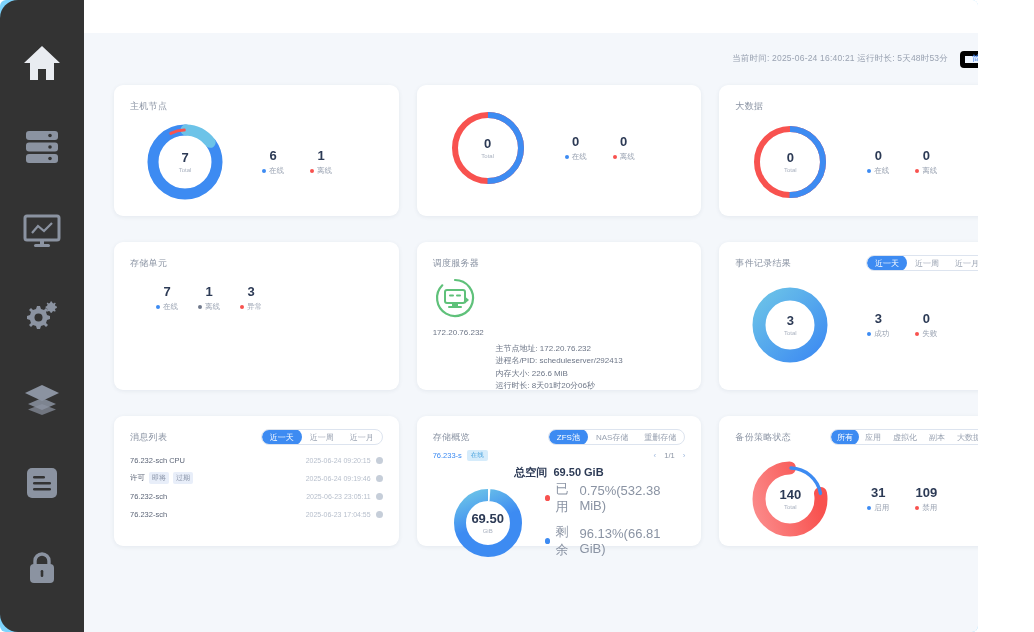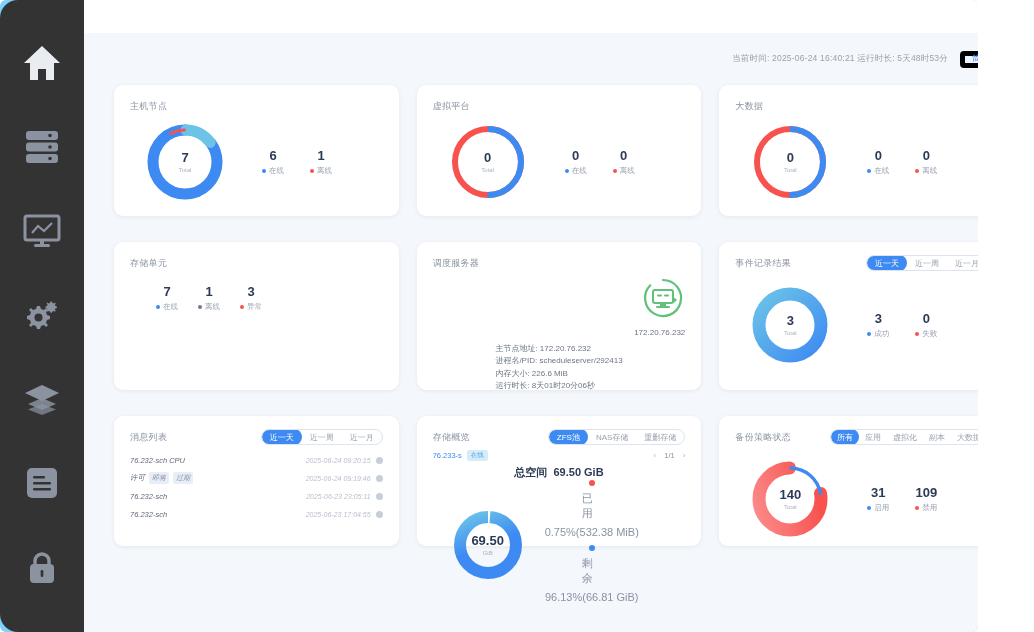--- a/index.html
+++ b/index.html
@@ -163,37 +163,37 @@
   }
   .leg-lbl {
     font-size: 7.5px; color: #9aa3b2;
     display: flex; align-items: center; gap: 3px;
     justify-content: center; margin-top: 2px;
   }
   .dot { width: 4px; height: 4px; border-radius: 50%; display: inline-block; }
 
   
   .sched-body {
-    display: flex; flex-direction: column; align-items: flex-end;
+    display: flex; flex-direction: column; align-items: flex-start;
     margin-top: 6px;
   }
   .sched-ip { font-size: 8px; color: #6d7687; margin-top: 4px; }
   .sched-lines { margin-top: 6px; align-self: center; }
   .sched-line {
     font-size: 8px; color: #6d7687;
     line-height: 1.55; white-space: nowrap;
   }
   .sched-line .k { color: #6d7687; }
   .sched-line .v { color: #6d7687; }
 
   
   .msg-list { margin-top: 9px; }
   .msg-row {
     display: flex; align-items: center; justify-content: space-between;
-    height: 14px; margin-bottom: 4px; font-style: italic;
+    height: 14px; margin-bottom: 4px;
   }
   .msg-left { font-size: 7.5px; color: #5d6678; display:flex; align-items:center; gap:4px;}
   .msg-badge {
     background: #e8eef9; color: #8792a6;
     font-size: 7px; border-radius: 2px; padding: 1px 3px;
   }
   .msg-right { display: flex; align-items: center; gap: 5px; }
   .msg-time { font-size: 7px; color: #b7bfcc; }
   .msg-status {
     width: 7px; height: 7px; border-radius: 50%;
@@ -213,21 +213,21 @@
   .pager { display: flex; align-items: center; gap: 8px; font-size: 7.5px; color: #8a93a3; }
   .pager .arw { color: #9fb8dd; cursor: pointer; font-size: 8px;}
   .total-line {
     text-align: center; margin-top: 3px;
     font-size: 11px; font-weight: bold; color: #2c3a55;
   }
   .stor-row { display: flex; align-items: center; margin-top: 0px; }
   .stor-legend { margin-left: 18px; }
   .stor-leg-item {
     display: flex; align-items: center; gap: 5px;
-    margin-bottom: 7px; font-size: 11px; color: #8a93a3; flex-direction: column;
+    margin-bottom: 7px; font-size: 13px; color: #8a93a3;
   }
   .stor-leg-item .d { width: 6px; height: 6px; border-radius: 50%; }
   .stor-leg-item .n { width: 20px; color:#8a93a3;}
   .stor-leg-item .p { color: #8a93a3; }
 </style>
 </head>
 <body>
 
 <div id="app">
 
@@ -352,23 +352,20 @@
               <div class="leg-lbl">
                 <span class="dot" style="background:#f8524f"></span>
                 <span>离线</span>
               </div>
             </div>
           </div>
         </div>
       </div>
 
       <div class="card card-h1">
-        <div class="card-head">
-          <div class="card-title">虚拟平台</div>
-        </div>
         <div class="chart-row">
           <div class="donut-wrap">
             <svg width="86" height="86" viewBox="0 0 86 86">
               <circle cx="43" cy="43" r="33" fill="none" stroke="#f8524f" stroke-width="6"></circle>
               <circle cx="43" cy="43" r="33" fill="none" stroke="#3d8bf2" stroke-width="6" stroke-dasharray="104 104" stroke-dashoffset="0" transform="rotate(-90 43 43)"></circle>
             </svg>
             <div class="donut-center">
               <div class="donut-total">0</div>
               <div class="donut-sub">Total</div>
             </div>

